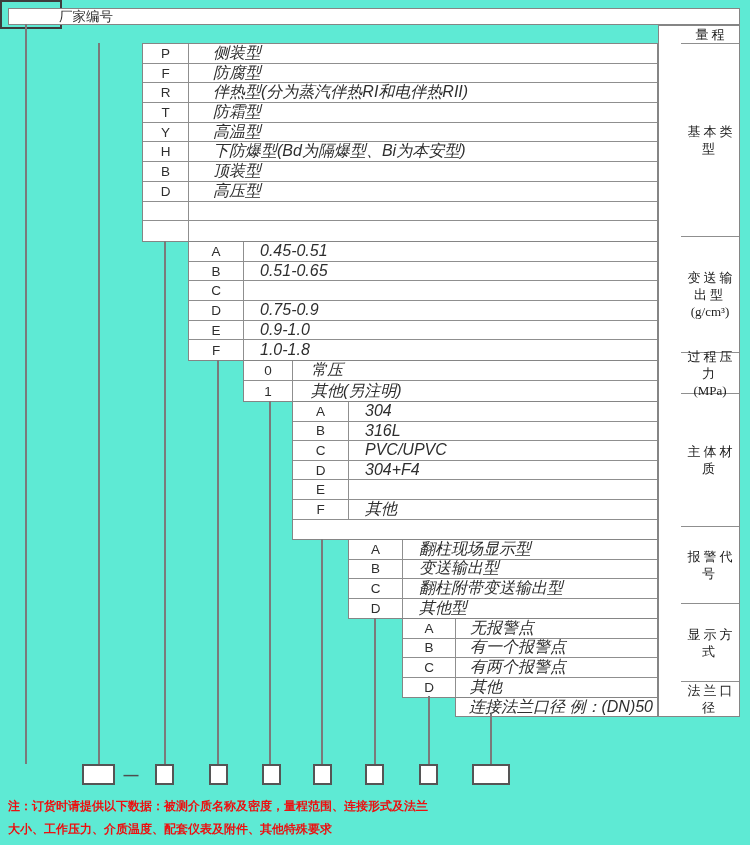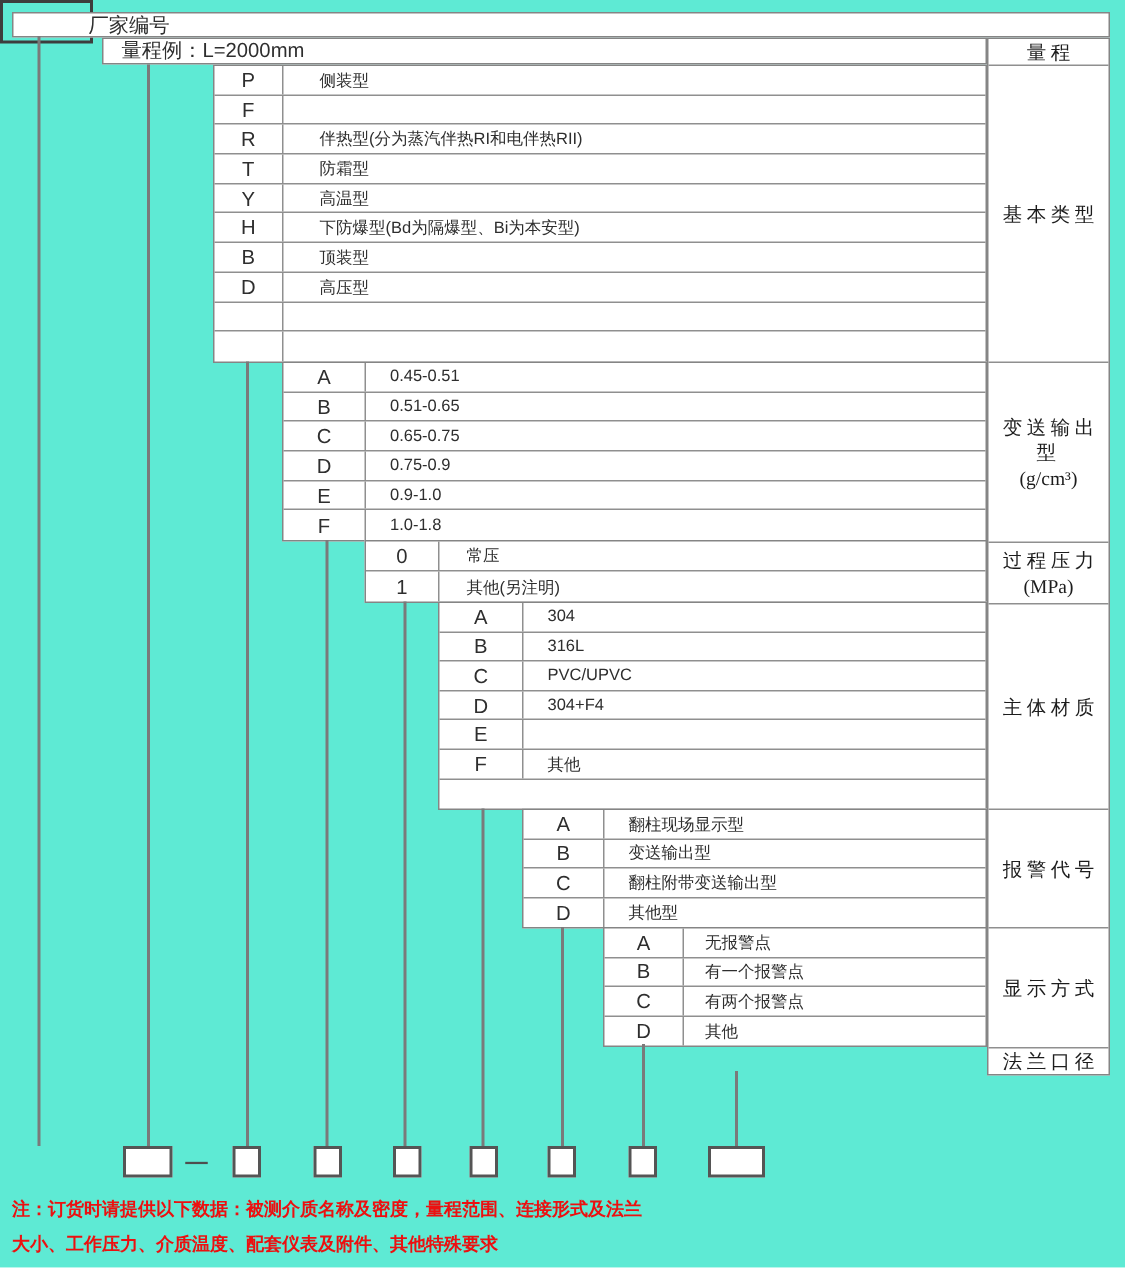--- a/index.html
+++ b/index.html
@@ -9,32 +9,32 @@
   .toprow{position:absolute;border:1px solid #858585;box-sizing:border-box;display:flex;align-items:center;
           font-size:13.5px;background:#fff;}
   #row1{left:8px;top:8px;width:732px;height:17px;padding-left:50px;}
   #row2{left:68px;top:25px;width:590px;height:18px;padding-left:12px;}
   
   .sec{position:absolute;border:1px solid #858585;box-sizing:border-box;background:#fff;}
   .row{display:flex;box-sizing:border-box;border-bottom:1px solid #8f8f8f;}
   .row:last-child{border-bottom:none;}
   .key{display:flex;align-items:center;justify-content:center;border-right:1px solid #8f8f8f;
        box-sizing:border-box;font-size:13.5px;}
-  .val{flex:1;display:flex;align-items:center;font-size:11px;white-space:nowrap;overflow:hidden;}
+  .val{flex:1;display:flex;align-items:center;font-size:16px;white-space:nowrap;overflow:hidden;font-style:italic;}
   #sec-basic{left:142px;top:43px;width:516px;}   #sec-basic .row{height:19.7px;}  #sec-basic .key{width:46px;}  #sec-basic .val{padding-left:24px;}
   #sec-density{left:188px;top:241px;width:470px;}#sec-density .row{height:19.7px;}#sec-density .key{width:55px;}#sec-density .val{padding-left:16px;}
   #sec-pressure{left:243px;top:360px;width:415px;}#sec-pressure .row{height:20px;}#sec-pressure .key{width:49px;}#sec-pressure .val{padding-left:18px;}
   #sec-material{left:292px;top:401px;width:366px;}#sec-material .row{height:19.6px;}#sec-material .key{width:56px;}#sec-material .val{padding-left:16px;}
   #sec-display{left:348px;top:539px;width:310px;}#sec-display .row{height:19.5px;}#sec-display .key{width:54px;}#sec-display .val{padding-left:16px;}
   #sec-alarm{left:402px;top:618px;width:256px;}  #sec-alarm .row{height:19.5px;}  #sec-alarm .key{width:53px;}  #sec-alarm .val{padding-left:14px;}
   #sec-flange{left:455px;top:697px;width:203px;} #sec-flange .row{height:18px;}   #sec-flange .val{padding-left:13px;}
   
   #labels{position:absolute;left:658px;top:25px;width:82px;height:692px;border:1px solid #858585;
           box-sizing:border-box;background:#fff;display:flex;flex-direction:column;
-          font-family:"Liberation Serif","DejaVu Serif",serif;font-size:13px;color:#1c1c1c;}
+          font-family:"Liberation Serif","DejaVu Serif",serif;font-size:13px;color:#1c1c1c;padding-left:22px;}
   .lbl{display:flex;flex-direction:column;align-items:center;justify-content:center;
        border-bottom:1px solid #8f8f8f;box-sizing:border-box;text-align:center;}
   .lbl:last-child{border-bottom:none;}
   .lbl .main{letter-spacing:3px;text-indent:3px;line-height:17px;}
   .lbl .sub{letter-spacing:0;line-height:17px;}
   #lbl-range{height:18px;} #lbl-basic{height:198px;justify-content:center;} #lbl-density{height:120px;} #lbl-pressure{height:41px;}
   #lbl-material{height:137px;} #lbl-display{height:80px;} #lbl-alarm{height:79px;} #lbl-flange{flex:1;}
   
   .vline{position:absolute;width:2px;background:#7a7a7a;}
   #v1{left:25px;top:24px;height:740px;}  #v2{left:98px;top:43px;height:721px;}
@@ -55,31 +55,29 @@
   #note{position:absolute;left:8px;top:795px;width:740px;font-weight:bold;font-size:12px;line-height:23px;}
 </style>
 </head>
 <body>
 
 <div class="stage">
 
   <div id="row1" class="toprow">
     <span>厂家编号</span>
   </div>
-  <div id="row2" class="toprow">
-    <span>量程例：L=2000mm</span>
-  </div>
 
   <div id="sec-basic" class="sec">
     <div class="row">
         <div class="key">P</div>
         <div class="val">侧装型</div>
       </div>
     <div class="row">
         <div class="key">F</div>
+        <div class="val">防腐型</div>
       </div>
     <div class="row">
         <div class="key">R</div>
         <div class="val">伴热型(分为蒸汽伴热RI和电伴热RII)</div>
       </div>
     <div class="row">
         <div class="key">T</div>
         <div class="val">防霜型</div>
       </div>
     <div class="row">
@@ -112,21 +110,20 @@
     <div class="row">
         <div class="key">A</div>
         <div class="val">0.45-0.51</div>
       </div>
     <div class="row">
         <div class="key">B</div>
         <div class="val">0.51-0.65</div>
       </div>
     <div class="row">
         <div class="key">C</div>
-        <div class="val">0.65-0.75</div>
       </div>
     <div class="row">
         <div class="key">D</div>
         <div class="val">0.75-0.9</div>
       </div>
     <div class="row">
         <div class="key">E</div>
         <div class="val">0.9-1.0</div>
       </div>
     <div class="row">
@@ -206,20 +203,25 @@
     <div class="row">
         <div class="key">C</div>
         <div class="val">有两个报警点</div>
       </div>
     <div class="row">
         <div class="key">D</div>
         <div class="val">其他</div>
       </div>
   </div>
 
+  <div id="sec-flange" class="sec">
+    <div class="row">
+        <div class="val">连接法兰口径 例：(DN)50</div>
+      </div>
+  </div>
 
   <div id="labels">
     <div id="lbl-range" class="lbl">
         <span class="main">量程</span>
       </div>
     <div id="lbl-basic" class="lbl">
         <span class="main">基本类型</span>
       </div>
     <div id="lbl-density" class="lbl">
         <span class="main">变送输出型</span>

